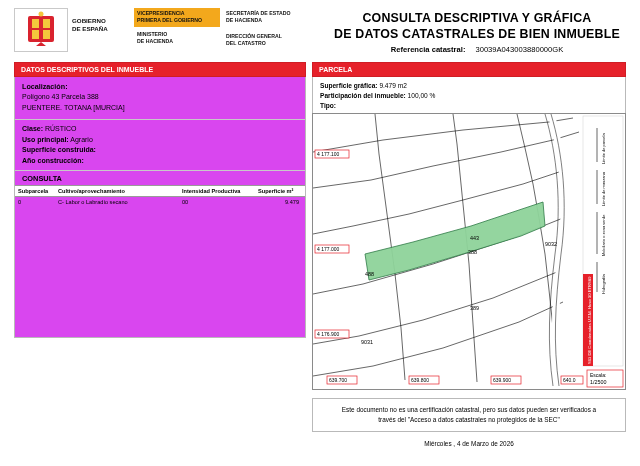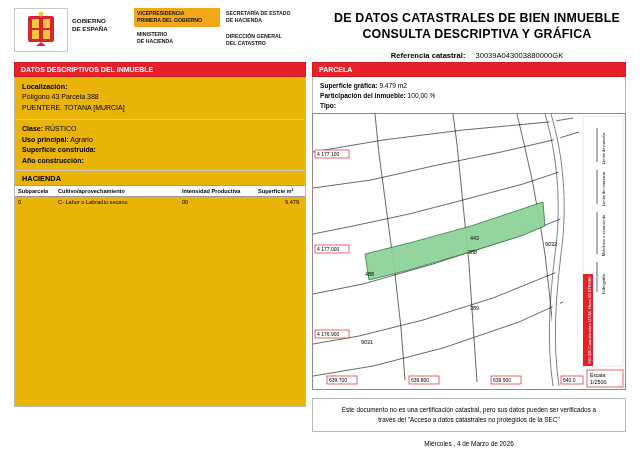--- a/index.html
+++ b/index.html
@@ -89,21 +89,21 @@
     width: 326px;
     text-align: center;
   }
   .title-block .t1 {
     font-size: 12.4px;
     font-weight: bold;
     letter-spacing: .2px;
     line-height: 16px;
   }
   .ref-line {
-    margin-top: 9px;
+    margin-top: 3px;
     font-size: 7.6px;
     font-weight: bold;
     display: flex;
     justify-content: center;
     gap: 10px;
   }
   .ref-line .val { font-weight: normal; }
 
   
   .bar-red {
@@ -117,22 +117,22 @@
   }
 
   .left-col {
     position: absolute;
     left: 14px; top: 62px;
     width: 292px;
   }
   .left-panel {
     border: 1px solid #b9b9b9;
     border-top: none;
-    background: #eab308;
-    height: 330px;
+    background: #d946ef;
+    height: 261px;
     box-sizing: border-box;
     font-size: 7px;
   }
   .kv { padding: 5px 7px 2px 7px; }
   .kv .lbl { font-weight: bold; font-size: 7.2px; }
   .kv .txt { font-size: 7px; line-height: 11px; }
   .rule {
     border-top: 1px solid #c8c8c8;
     margin: 4px 0 0 0;
   }
@@ -259,22 +259,22 @@
         </div>
         <div class="sep"></div>
         <div>
           <div>DIRECCIÓN GENERAL</div>
             <div>DEL CATASTRO</div>
         </div>
       </div>
     </div>
 
     <div class="title-block">
+      <div class="t1">CONSULTA DESCRIPTIVA Y GRÁFICA</div>
       <div class="t1">DE DATOS CATASTRALES DE BIEN INMUEBLE</div>
-      <div class="t1">CONSULTA DESCRIPTIVA Y GRÁFICA</div>
       <div class="ref-line">
         <span>Referencia catastral:</span>
         <span class="val">30039A043003880000GK</span>
       </div>
     </div>
   </div>
 
   <div class="left-col">
     <div class="bar-red">DATOS DESCRIPTIVOS DEL INMUEBLE</div>
     <div class="left-panel">
@@ -287,21 +287,21 @@
       <div class="kv2">
         <div><b>Clase:</b>
           <span>RÚSTICO</span></div>
         <div><b>Uso principal:</b>
           <span>Agrario</span></div>
         <div><b>Superficie construida:</b>
           <span></span></div>
         <div><b>Año construcción:</b>
           <span></span></div>
       </div>
-      <div class="cultivo-head">HACIENDA</div>
+      <div class="cultivo-head">CONSULTA</div>
       <table class="cult">
         <thead>
           <tr>
             <th class="c-sub">Subparcela</th>
             <th class="c-cul">Cultivo/aprovechamiento</th>
             <th class="c-int">Intensidad Productiva</th>
             <th class="c-sup">Superficie m²</th>
           </tr>
         </thead>
         <tbody>

